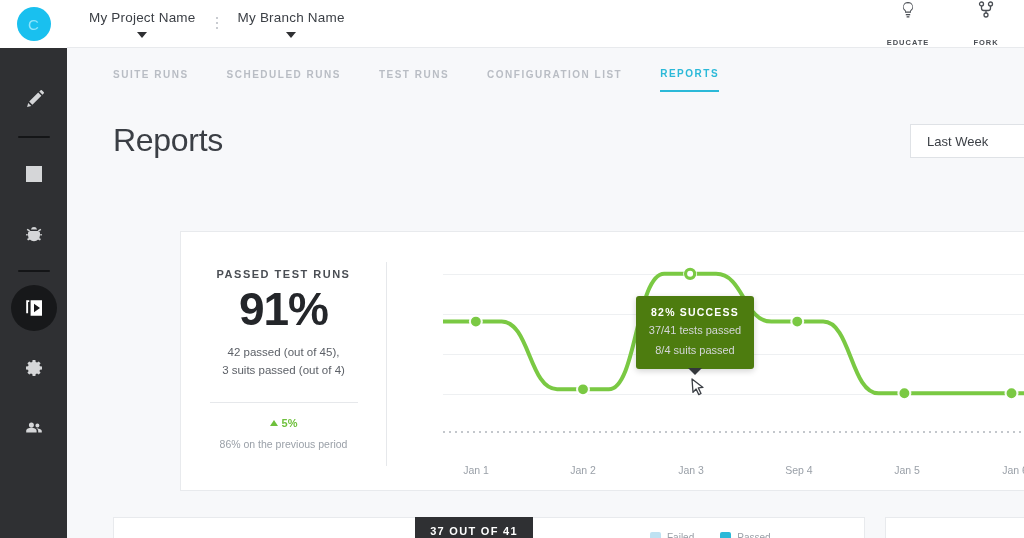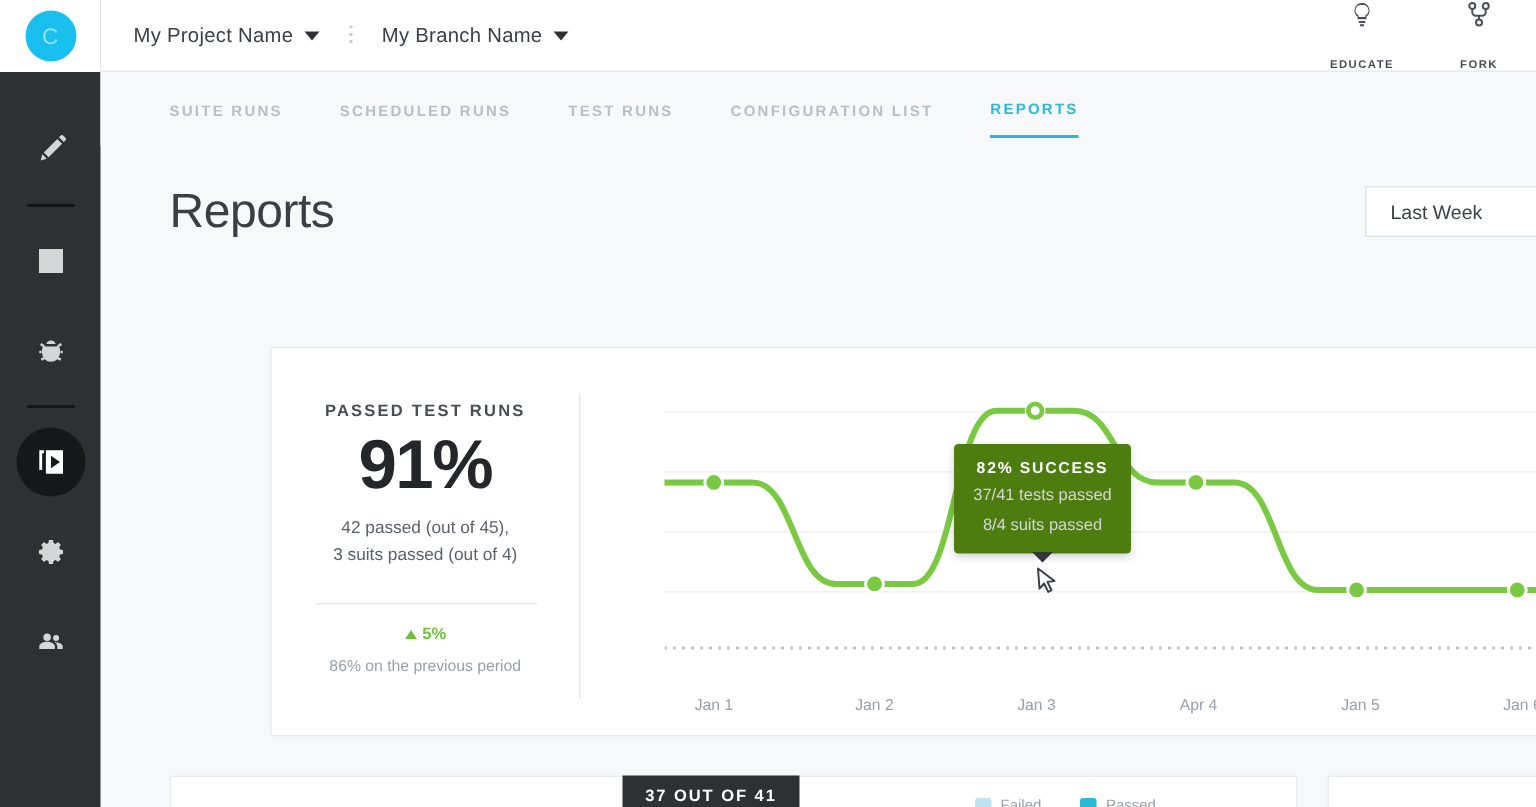--- a/index.html
+++ b/index.html
@@ -40,21 +40,21 @@
   .rail-div { width:32px; height:2px; background:#141517; margin:6px 0; border-radius:1px; }
 
   
   .topbar {
     position:absolute; left:67px; top:0; width:957px; height:48px;
     background:#ffffff; border-bottom:1px solid #e8eaed;
     display:flex; align-items:center;
   }
   .crumb {
     font-size:13.5px; color:#3b3f45; letter-spacing:.2px;
-    display:flex; align-items:center; gap:7px; cursor:pointer;
+    display:flex; align-items:center; gap:7px; cursor:pointer;flex-direction:column;
   }
   .crumb:first-of-type { margin-left:22px; }
   .caret {
     width:0; height:0; border-left:5px solid transparent; border-right:5px solid transparent;
     border-top:6px solid #2f3033;
   }
   .crumb-sep {
     margin:0 20px; width:2px; height:14px;
     background:repeating-linear-gradient(#c9ccd1 0 2px, transparent 2px 5px);
   }
@@ -325,21 +325,21 @@
               <circle cx="463.4" cy="162" r="4.2" fill="#7ac943" stroke="#7ac943" stroke-width="1.5"></circle>
               <circle cx="571" cy="162" r="7" fill="#ffffff" opacity=".92"></circle>
               <circle cx="571" cy="162" r="4.2" fill="#7ac943" stroke="#7ac943" stroke-width="1.5"></circle>
             </g>
         </svg>
 
         <div class="xlabels">
           <div class="xlabel" style="left:33px">Jan 1</div>
           <div class="xlabel" style="left:140px">Jan 2</div>
           <div class="xlabel" style="left:248px">Jan 3</div>
-          <div class="xlabel" style="left:356px">Apr 4</div>
+          <div class="xlabel" style="left:356px">Sep 4</div>
           <div class="xlabel" style="left:464px">Jan 5</div>
           <div class="xlabel" style="left:572px">Jan 6</div>
         </div>
       </div>
     </div>
   </div>
 
   <div class="tooltip">
     <div class="tt-title">82% SUCCESS</div>
     <div class="tt-line">37/41 tests passed</div>

